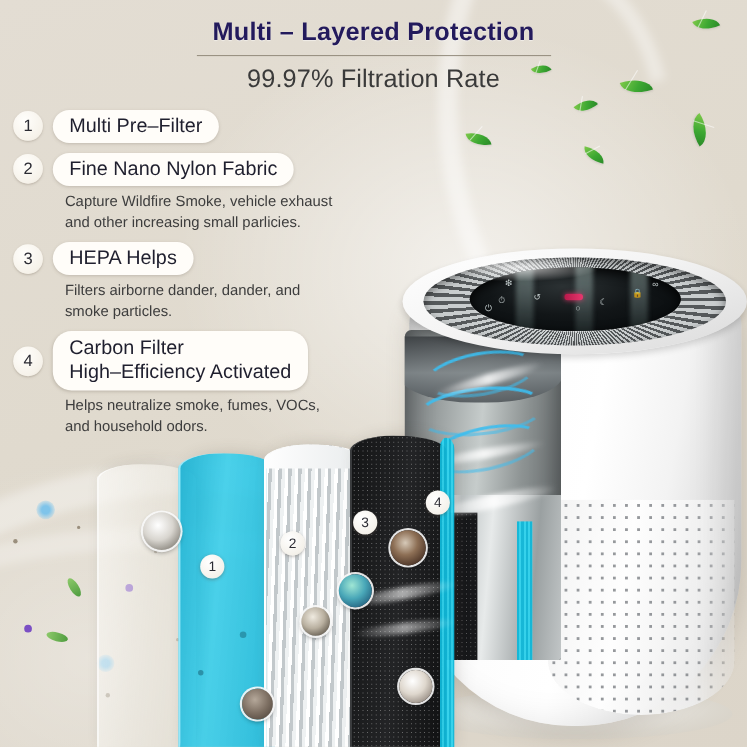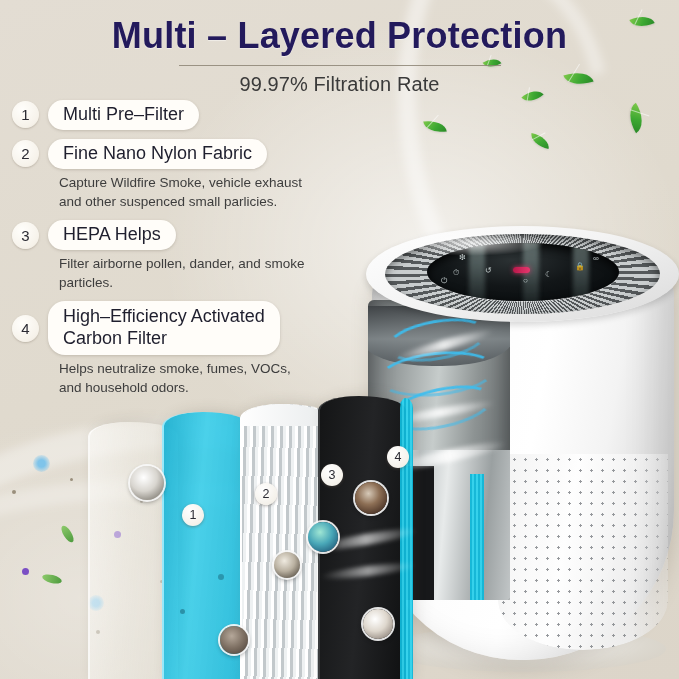--- a/index.html
+++ b/index.html
@@ -15,24 +15,24 @@
       linear-gradient(160deg,#e3ddd3 0%,#e0dace 45%,#dcd5c9 100%);
   }
   .lyr{position:absolute;}
 
   
   .swoosh{position:absolute;border-radius:50%;border:0 solid transparent;
     filter:blur(4px);pointer-events:none;}
 
   
   #header{position:absolute;left:0;top:0;width:679px;text-align:center;z-index:40;}
-  #title{font-size:36px;font-weight:700;color:#231a5c;letter-spacing:.2px;
+  #title{font-size:23px;font-weight:700;color:#231a5c;letter-spacing:.2px;
     margin-top:16px;line-height:1.1;text-shadow:0 1px 1px rgba(255,255,255,.5);}
   #divider{width:322px;height:1px;background:#8d8575;margin:9px auto 0;opacity:.85;}
-  #subtitle{font-size:20px;color:#3a3a3a;margin-top:7px;letter-spacing:.1px;}
+  #subtitle{font-size:23px;color:#3a3a3a;margin-top:7px;letter-spacing:.1px;}
 
   
   #features{position:absolute;left:12px;top:100px;width:330px;z-index:45;}
   .feat{position:relative;margin-bottom:9px;}
   .feat-head{display:flex;align-items:center;}
   .badge{flex:0 0 auto;width:27px;height:27px;border-radius:50%;
     background:radial-gradient(circle at 38% 32%,#fffefb 0%,#f6f2ea 70%,#e9e3d8 100%);
     box-shadow:0 1px 2px rgba(120,110,95,.35);
     display:flex;align-items:center;justify-content:center;
     font-size:15px;color:#2b2b33;}
@@ -173,37 +173,37 @@
         <div class="badge">1</div>
         <div class="pill">Multi Pre–Filter</div>
       </div>
     </div>
 
     <div class="feat f2">
       <div class="feat-head">
         <div class="badge">2</div>
         <div class="pill">Fine Nano Nylon Fabric</div>
       </div>
-      <div class="desc">Capture Wildfire Smoke, vehicle exhaust and other suspenced small parlicies.</div>
+      <div class="desc">Capture Wildfire Smoke, vehicle exhaust and other increasing small parlicies.</div>
     </div>
 
     <div class="feat f3">
       <div class="feat-head">
         <div class="badge">3</div>
         <div class="pill">HEPA Helps</div>
       </div>
-      <div class="desc">Filter airborne pollen, dander, and smoke particles.</div>
+      <div class="desc">Filters airborne dander, dander, and smoke particles.</div>
     </div>
 
     <div class="feat f4">
       <div class="feat-head">
         <div class="badge">4</div>
         <div class="pill two">
+          <div>Carbon Filter</div>
           <div>High–Efficiency Activated</div>
-          <div>Carbon Filter</div>
         </div>
       </div>
       <div class="desc">Helps neutralize smoke, fumes, VOCs, and household odors.</div>
     </div>
 
   </div>
 
   <div class="lyr" style="left:0;top:430px;width:300px;height:249px;z-index:22;">
     <div class="p-fuzz" style="left:33px;top:25px;width:17px;height:17px;"></div>
     <div class="p-fuzz" style="left:88px;top:165px;width:16px;height:16px;"></div>

